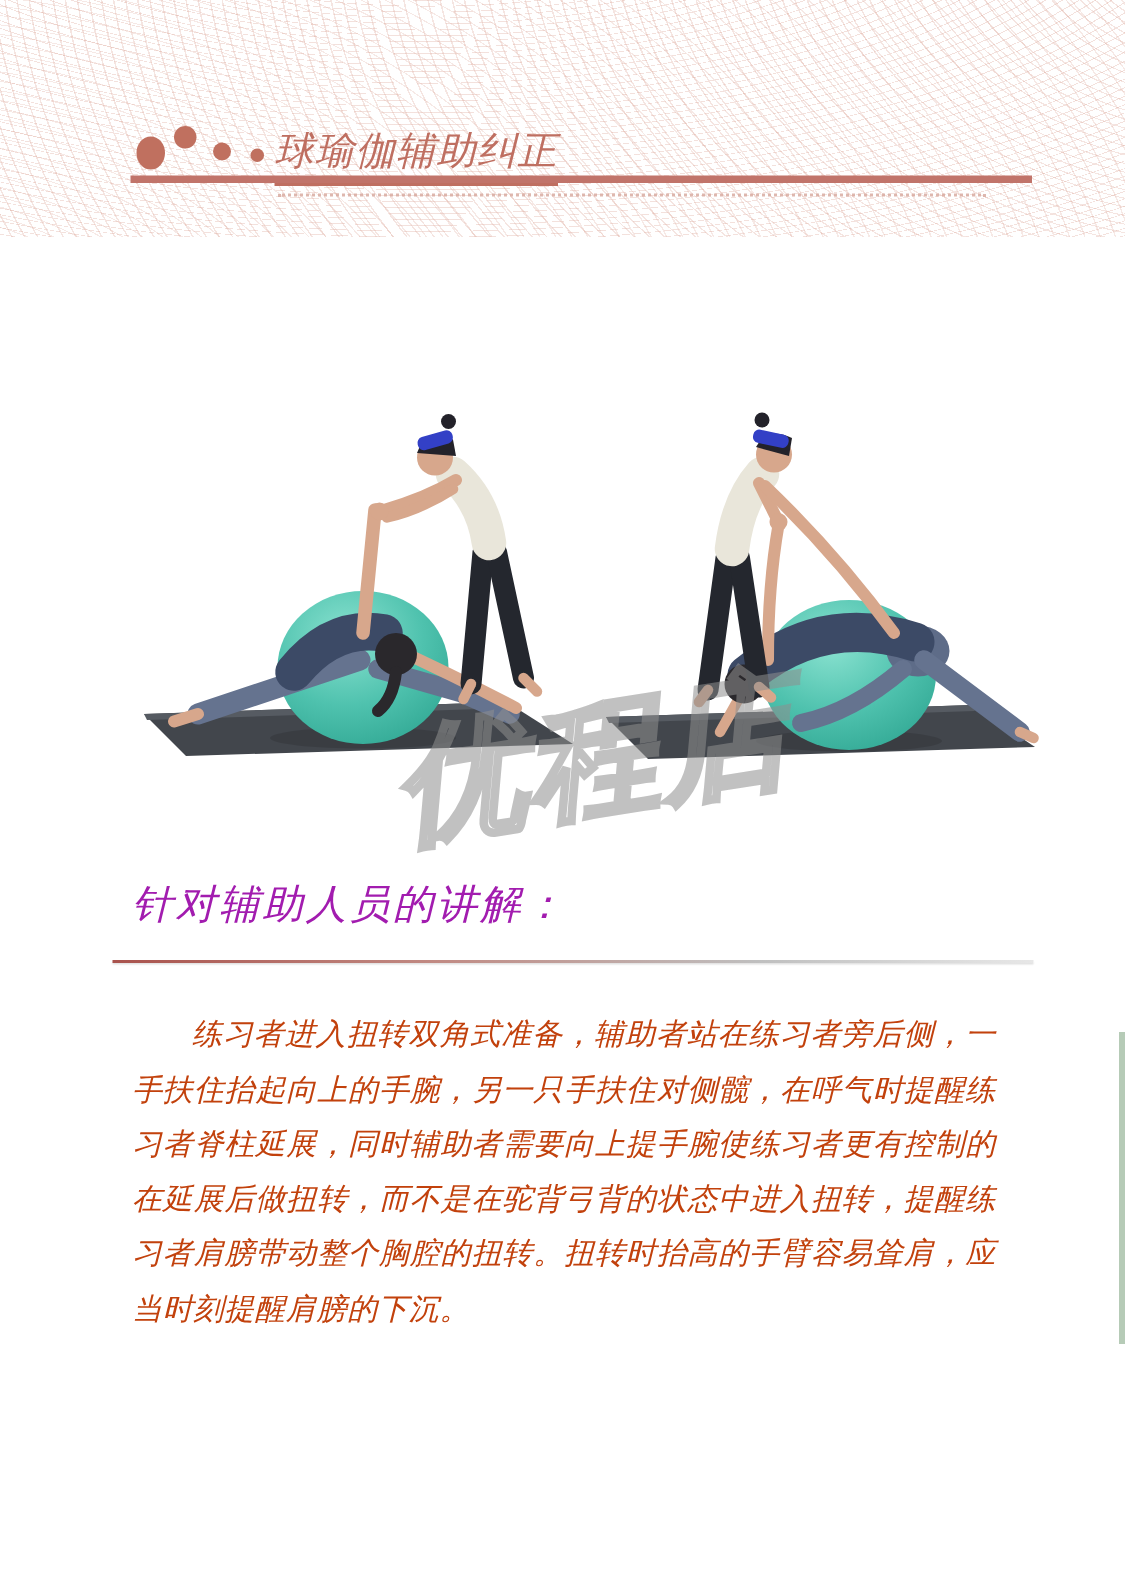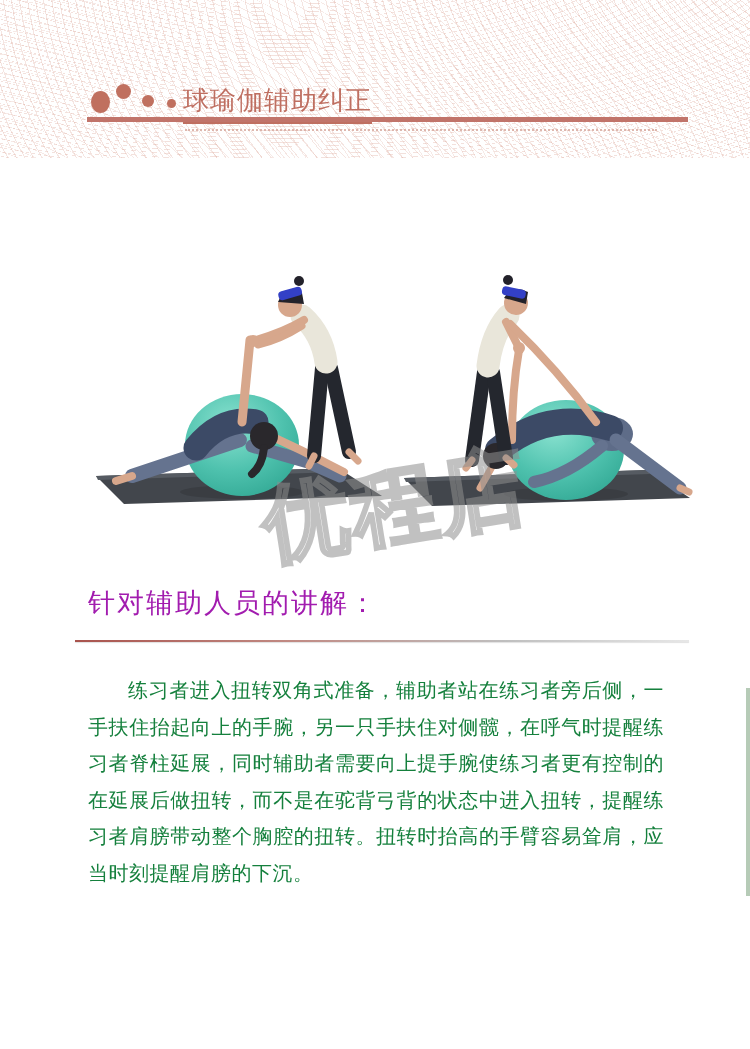--- a/index.html
+++ b/index.html
@@ -1,19 +1,20 @@
 <!DOCTYPE html>
 <html><head>
 <meta charset="utf-8">
 <style>
   html,body{margin:0;padding:0;background:#ffffff;}
   .page{
     position:relative;width:750px;height:896px;margin:0 auto;
     background:#ffffff;overflow:hidden;
     font-family:"Liberation Sans","DejaVu Sans",sans-serif;
+    font-style:italic;
   }
   
   .deco-top{
     position:absolute;left:0;top:0;width:750px;height:158px;pointer-events:none;
     background:
       repeating-radial-gradient(ellipse 980px 430px at 38% -85%, rgba(224,176,164,.38) 0 1px, transparent 1px 9px),
       repeating-radial-gradient(ellipse 760px 520px at 112% -35%, rgba(224,176,164,.33) 0 1px, transparent 1px 8px),
       repeating-radial-gradient(ellipse 1050px 640px at -12% 165%, rgba(224,176,164,.28) 0 1px, transparent 1px 10px);
   }
   .deco-mid{
@@ -54,21 +55,21 @@
     position:absolute;left:88px;top:585px;
     font-size:27px;color:#a21caf;letter-spacing:2px;font-weight:500;
   }
   .sec-divider{
     position:absolute;left:75px;top:640px;width:614px;height:2px;
     background:linear-gradient(to right,#a9534d,#c18a83 35%,#bfbfbf 70%,#e7e7e7 100%);
     box-shadow:0 1px 1px rgba(0,0,0,.12);
   }
   .sec-paragraph{
     position:absolute;left:88px;top:672px;width:576px;
-    font-size:20px;line-height:36.5px;color:#15803d;
+    font-size:20px;line-height:36.5px;color:#c2410c;
     text-align:justify;text-indent:2em;letter-spacing:.5px;
   }
   
   .banner{
     position:absolute;left:0;top:950px;width:750px;height:92px;
     background:#4f8153;display:flex;align-items:center;justify-content:center;
   }
   .banner-text{
     font-family:"Liberation Serif","DejaVu Serif",serif;font-weight:bold;
     font-size:60px;letter-spacing:12px;color:#ffe100;

